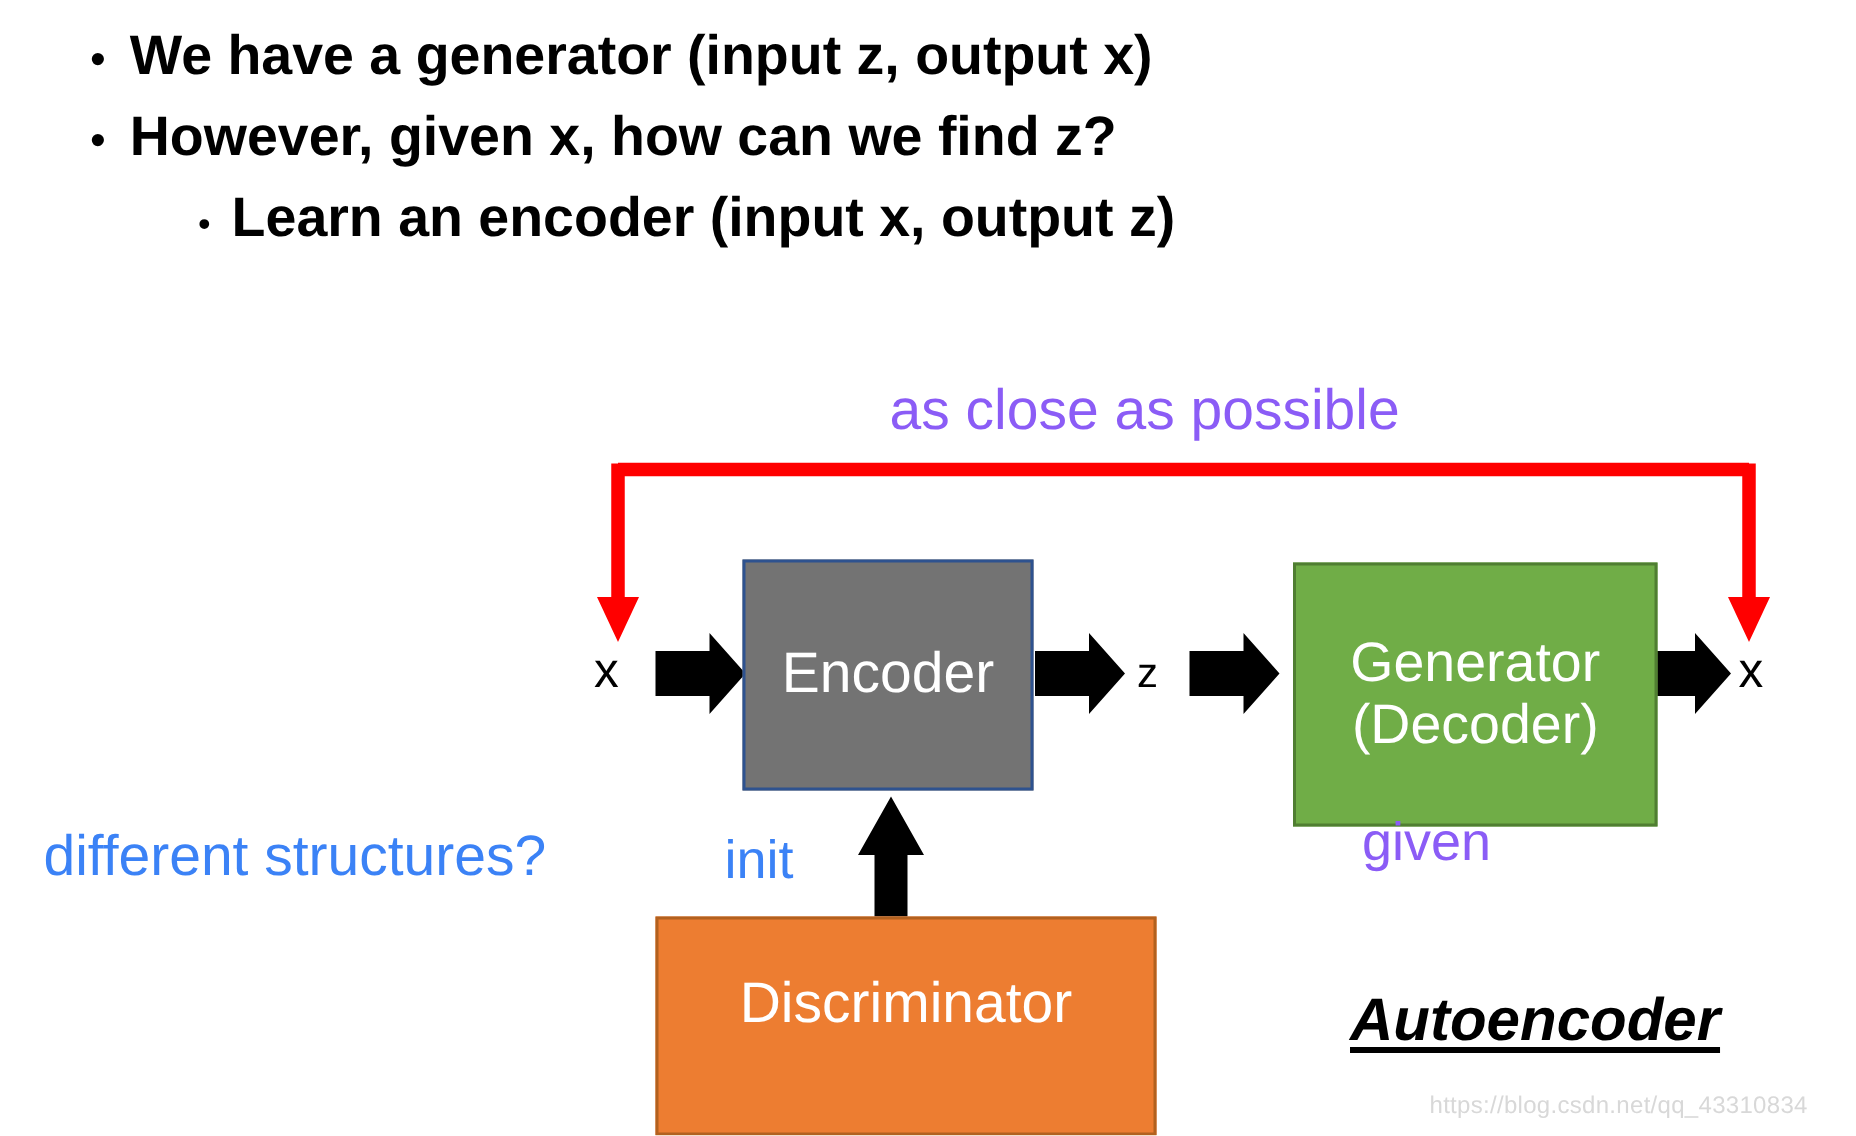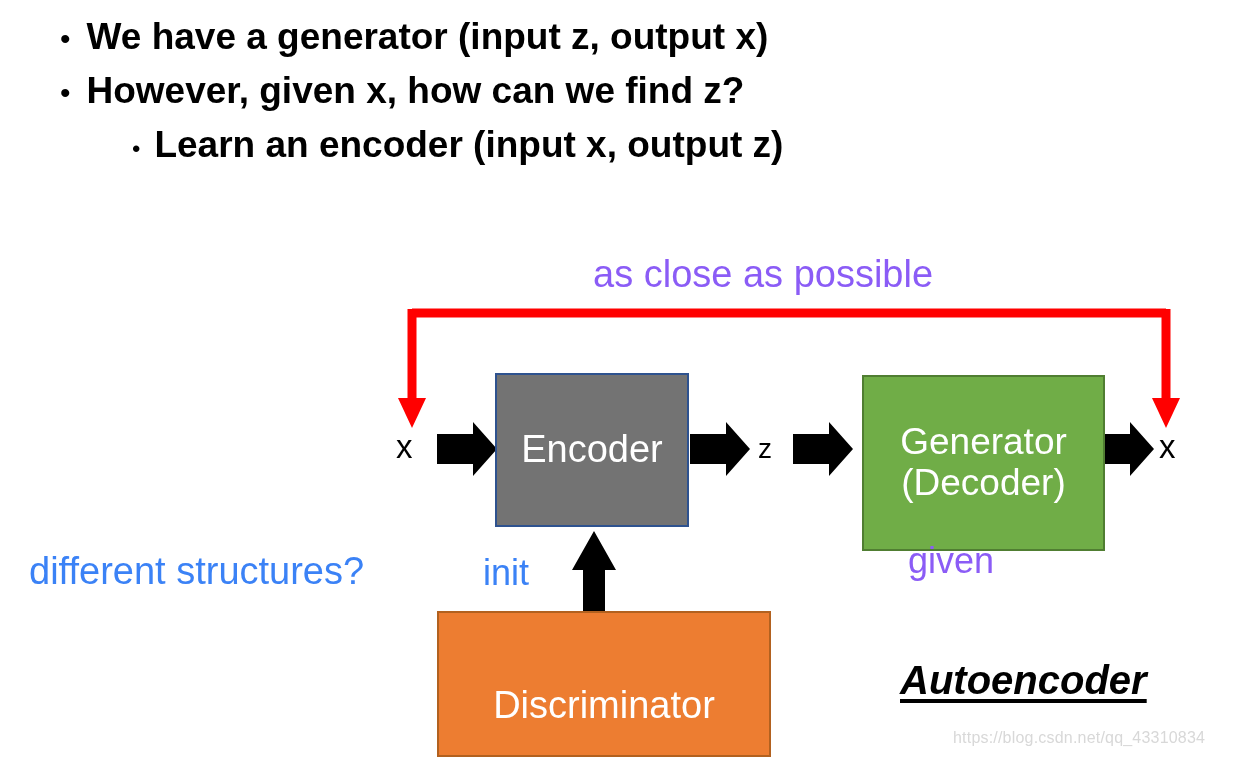--- a/index.html
+++ b/index.html
@@ -73,21 +73,21 @@
     font-size: 37px;
     margin-left: 12px;
   }
   #discriminator-box {
     left: 437px; top: 611px;
     width: 334px; height: 146px;
     background: #ED7D31;
     border: 2px solid #B2611F;
     font-size: 38px;
     align-items: flex-start;
-    padding-top: 72px;
+    padding-top: 36px;
   }
 
   
   .label {
     position: absolute;
     color: #000000;
     white-space: nowrap;
   }
   #label-x-left  { left: 396px; top: 428px; font-size: 33px; }
   #label-z       { left: 758px; top: 433px; font-size: 28px; }

